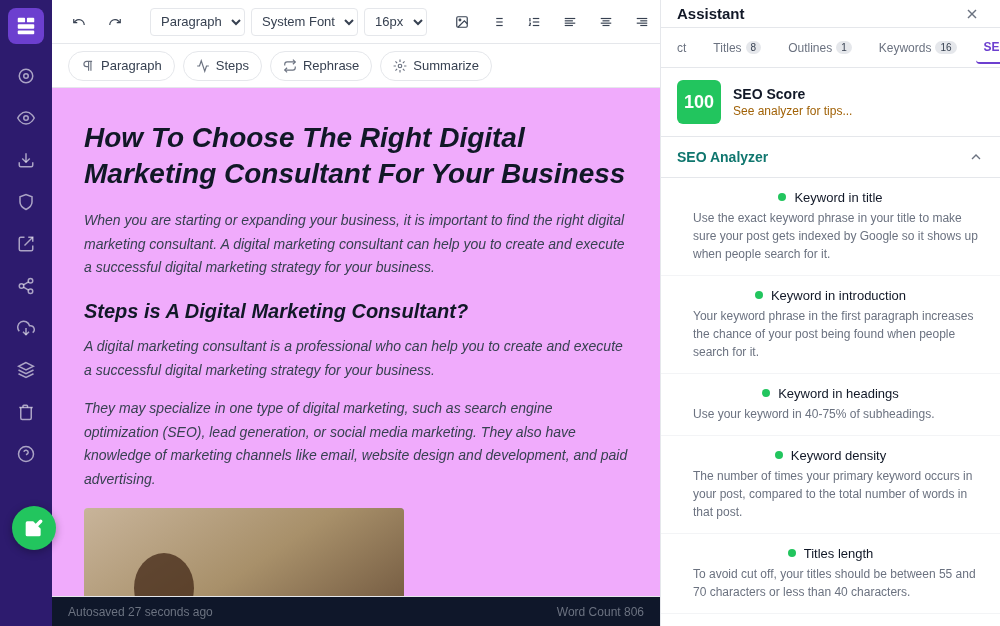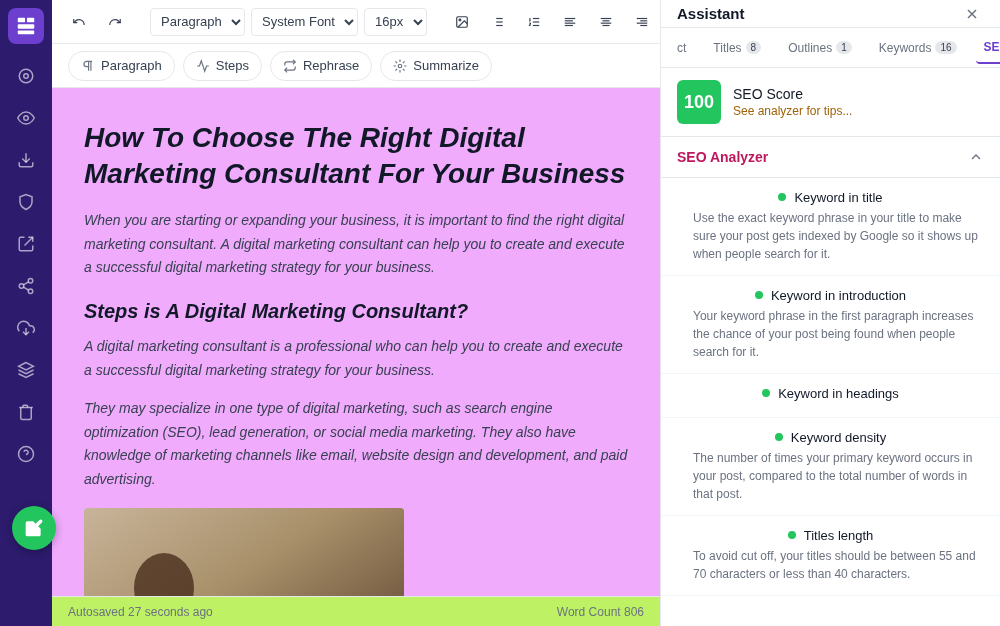--- a/index.html
+++ b/index.html
@@ -151,21 +151,21 @@
     
     .status-bar {
       height: 30px;
       border-top: 1px solid #e5e7eb;
       display: flex;
       align-items: center;
       justify-content: space-between;
       padding: 0 16px;
       font-size: 12px;
       color: #6b7280;
-      background: #bef264;
+      background: #0f172a;
       flex-shrink: 0;
     }
 
     
     .right-panel {
       width: 340px;
       border-left: 1px solid #e5e7eb;
       display: flex;
       flex-direction: column;
       background: #fff;
@@ -252,38 +252,38 @@
       width: 44px; height: 44px;
       background: #22c55e;
       border-radius: 6px;
       display: flex; align-items: center; justify-content: center;
       font-size: 18px;
       font-weight: 700;
       color: #fff;
       flex-shrink: 0;
     }
     .score-info { flex: 1; }
-    .score-title { font-size: 14px; font-weight: 400; color: #111827; }
+    .score-title { font-size: 14px; font-weight: 700; color: #111827; }
     .score-subtitle { font-size: 12px; color: #a16207; margin-top: 2px; }
 
     
     .analyzer-section {
       flex: 1;
       overflow-y: auto;
       padding: 0;
     }
     .analyzer-header {
       display: flex;
       align-items: center;
       justify-content: space-between;
       padding: 12px 16px;
       border-bottom: 1px solid #e5e7eb;
       cursor: pointer;
     }
-    .analyzer-title { font-size: 14px; font-weight: 600; color: #be185d; }
+    .analyzer-title { font-size: 14px; font-weight: 600; color: #0f766e; }
     .analyzer-item {
       padding: 12px 16px;
       border-bottom: 1px solid #f3f4f6;
     }
     .analyzer-item-header {
       display: flex;
       align-items: flex-start;
       gap: 8px;
       margin-bottom: 4px;
       justify-content: center;
@@ -622,20 +622,21 @@
         <span class="analyzer-item-title">Keyword in introduction</span>
       </div>
       <p class="analyzer-item-desc">Your keyword phrase in the first paragraph increases the chance of your post being found when people search for it.</p>
     </div>
 
     <div class="analyzer-item">
       <div class="analyzer-item-header">
         <div class="dot dot-green"></div>
         <span class="analyzer-item-title">Keyword in headings</span>
       </div>
+      <p class="analyzer-item-desc">Use your keyword in 40-75% of subheadings.</p>
     </div>
 
     <div class="analyzer-item">
       <div class="analyzer-item-header">
         <div class="dot dot-green"></div>
         <span class="analyzer-item-title">Keyword density</span>
       </div>
       <p class="analyzer-item-desc">The number of times your primary keyword occurs in your post, compared to the total number of words in that post.</p>
     </div>
 

